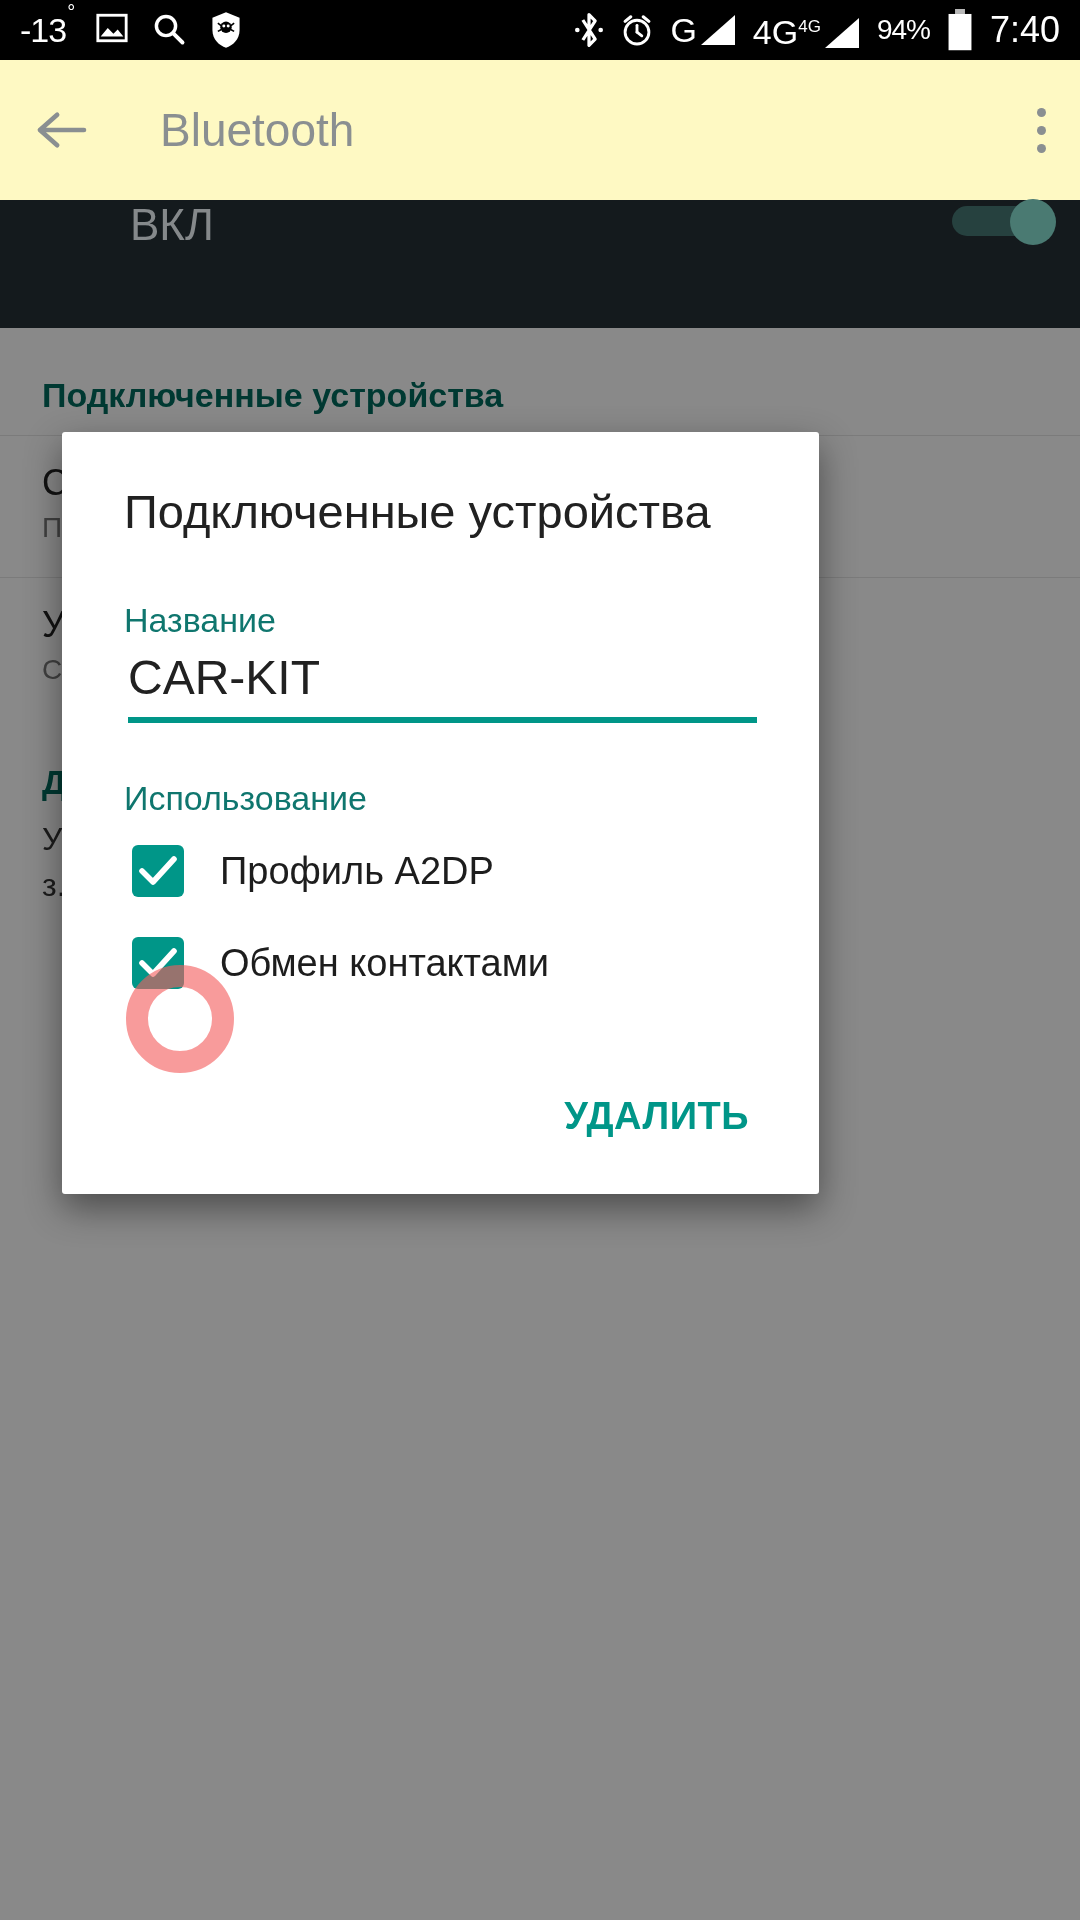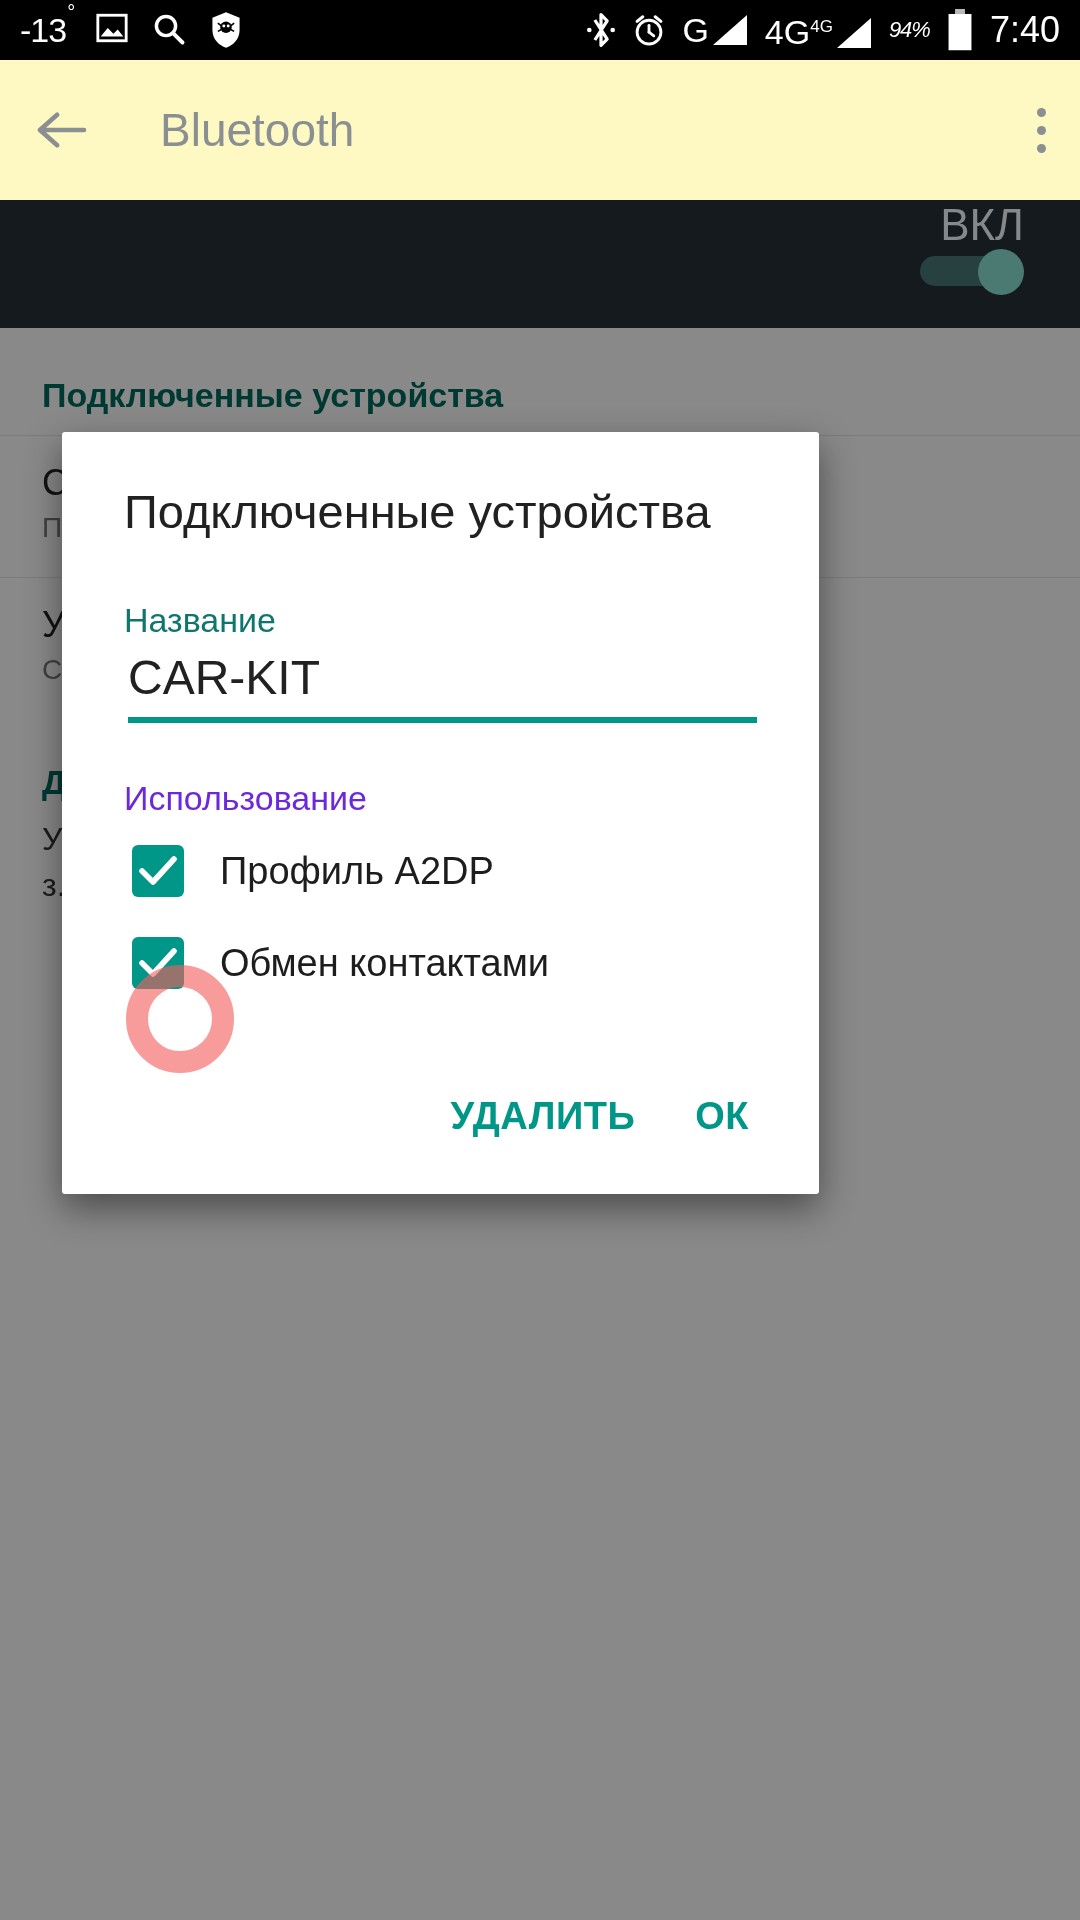--- a/index.html
+++ b/index.html
@@ -15,41 +15,41 @@
     position:absolute;left:0;top:0;width:1080px;height:60px;
     background:#000;color:#fff;
     display:flex;align-items:center;
     box-sizing:border-box;padding:0 20px;
   }
   .sb-left{display:flex;align-items:flex-start;gap:22px;}
   .sb-right{display:flex;align-items:center;gap:16px;margin-left:auto;}
   .temp{font-size:34px;letter-spacing:-1px;position:relative;font-weight:400;}
   .temp sup{font-size:20px;position:relative;top:-10px;left:1px;}
   .ic{display:inline-block;line-height:0;}
-  .pct{font-size:22px;font-weight:400;letter-spacing:-1px;font-style:italic;}
+  .pct{font-size:28px;font-weight:400;letter-spacing:-1px;}
   .clock{font-size:36px;font-weight:400;letter-spacing:0px;}
   .netgrp{display:flex;align-items:flex-end;gap:2px;}
   .netlbl{font-size:34px;line-height:34px;font-weight:400;}
   .netlbl sup{font-size:17px;vertical-align:super;}
   
   #appbar{
     position:absolute;left:0;top:60px;width:1080px;height:140px;
     background:#fef9c3;
     display:flex;align-items:center;box-sizing:border-box;padding:0 34px;
   }
   #appbar .title{
     color:#8a8f91;font-size:46px;margin-left:72px;font-weight:400;
   }
   .kebab{margin-left:auto;display:flex;flex-direction:column;gap:9px;align-items:center;}
   .kebab i{width:9px;height:9px;border-radius:50%;background:#8a8f91;display:block;}
   
   #togglerow{
     position:absolute;left:0;top:200px;width:1080px;height:128px;
     background:#141a1d;
-    display:flex;align-items:flex-end;box-sizing:border-box;padding:0 56px;flex-direction:column;
+    display:flex;align-items:flex-start;box-sizing:border-box;padding:0 24px;
   }
   #togglerow .lbl{color:#85898b;font-size:44px;margin-left:106px;}
   .switch{margin-left:auto;position:relative;width:104px;height:42px;}
   .switch .track{
     position:absolute;left:0;top:6px;width:92px;height:30px;border-radius:15px;
     background:#26413f;
   }
   .switch .thumb{
     position:absolute;right:0;top:-1px;width:46px;height:46px;border-radius:50%;
     background:#4a7a72;
@@ -88,21 +88,21 @@
   }
   .field-label{
     color:#0f766e;font-size:34px;padding:62px 0 0 62px;
   }
   .input-wrap{margin:10px 62px 0 66px;position:relative;}
   .input-val{
     color:#212121;font-size:48px;padding-bottom:12px;font-weight:400;
   }
   .input-underline{height:6px;background:#009688;}
   .usage-label{
-    color:#6d28d9;font-size:34px;padding:56px 0 0 62px;
+    color:#0f766e;font-size:34px;padding:56px 0 0 62px;
   }
   .cb-row{
     display:flex;align-items:center;padding:14px 0 0 70px;height:78px;
     position:relative;
   }
   .cb{
     width:52px;height:52px;border-radius:6px;background:#009688;
     position:relative;flex:0 0 auto;
   }
   .cb svg{position:absolute;left:6px;top:8px;}
@@ -258,17 +258,16 @@
     <span class="cb">
       <svg width="40" height="36" viewBox="0 0 20 18">
           <path d="M2 9 L7.5 14.5 L18 3" fill="none" stroke="#fff" stroke-width="2.8" stroke-linecap="round" stroke-linejoin="round"></path>
         </svg>
     </span>
     <span class="cb-label">Обмен контактами</span>
   </div>
 
   <div class="dlg-actions">
     <button class="dlg-btn">УДАЛИТЬ</button>
-    <button class="dlg-btn">ОК</button>
   </div>
 </div>
 
 <div id="annotation"></div>
 
 </body></html>

